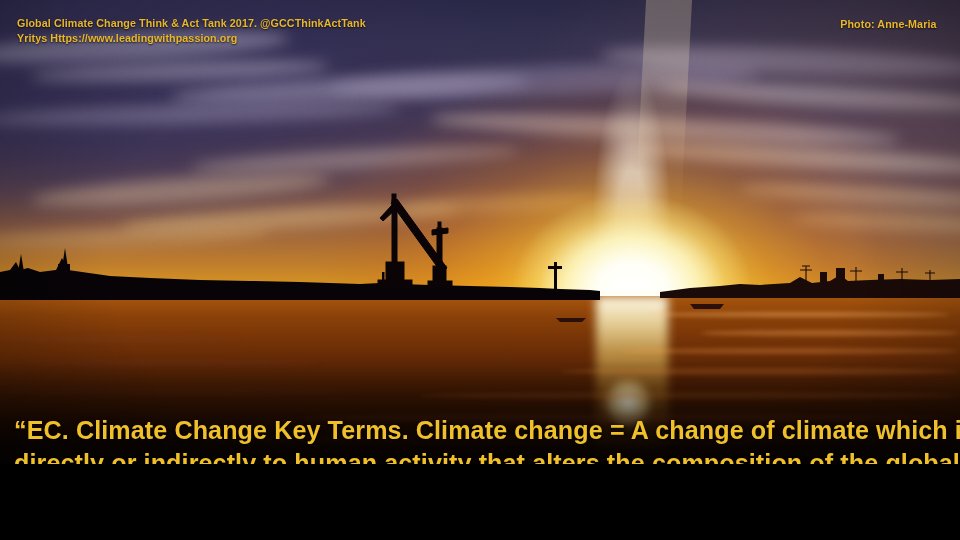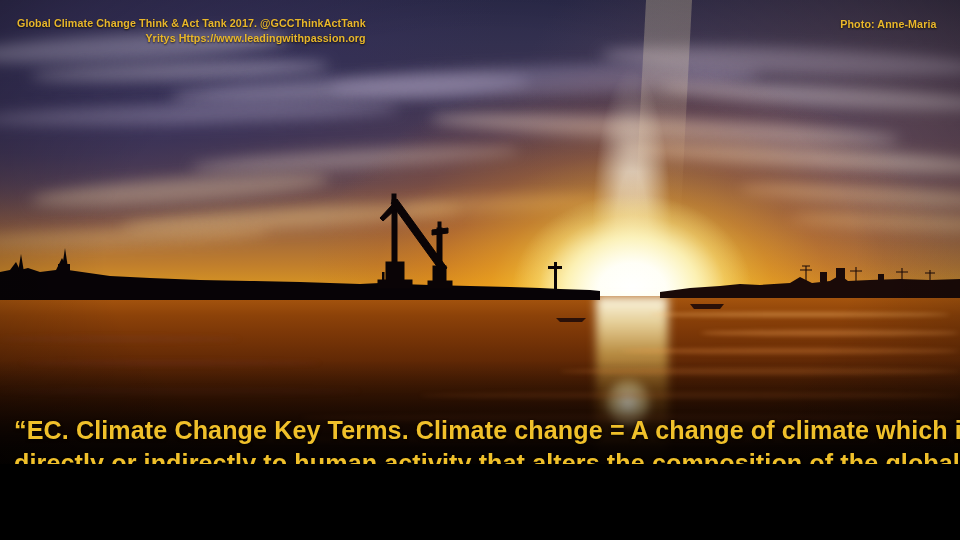--- a/index.html
+++ b/index.html
@@ -10,21 +10,20 @@
   body {
     font-family: "Liberation Sans", sans-serif;
   }
 
   #stage {
     position: relative;
     width: 960px;
     height: 464px;
     overflow: hidden;
     background: #701a75;
-    text-align: right;
   }
 
   
   .photo-layer {
     position: absolute;
     left: 0;
     top: 0;
     width: 960px;
     height: 540px;
     pointer-events: none;

